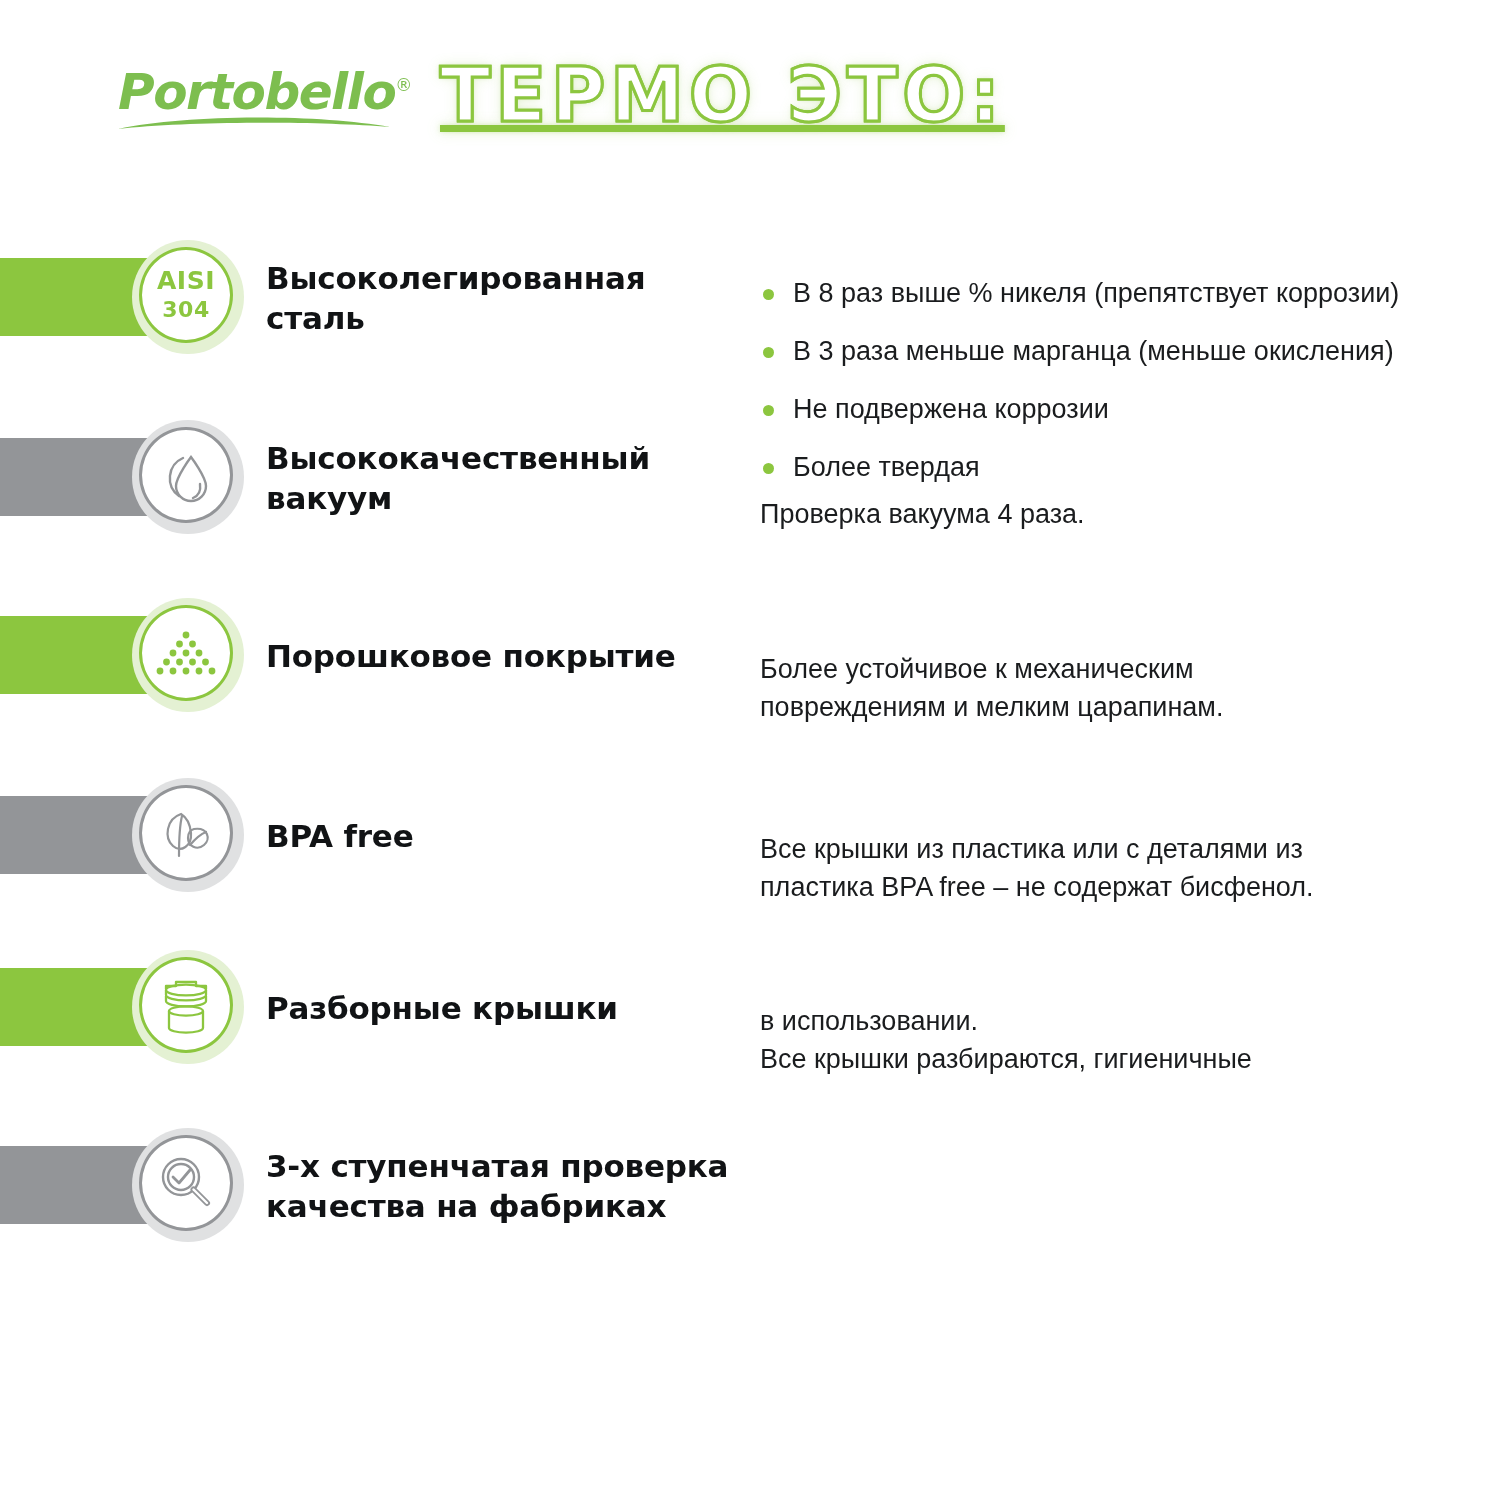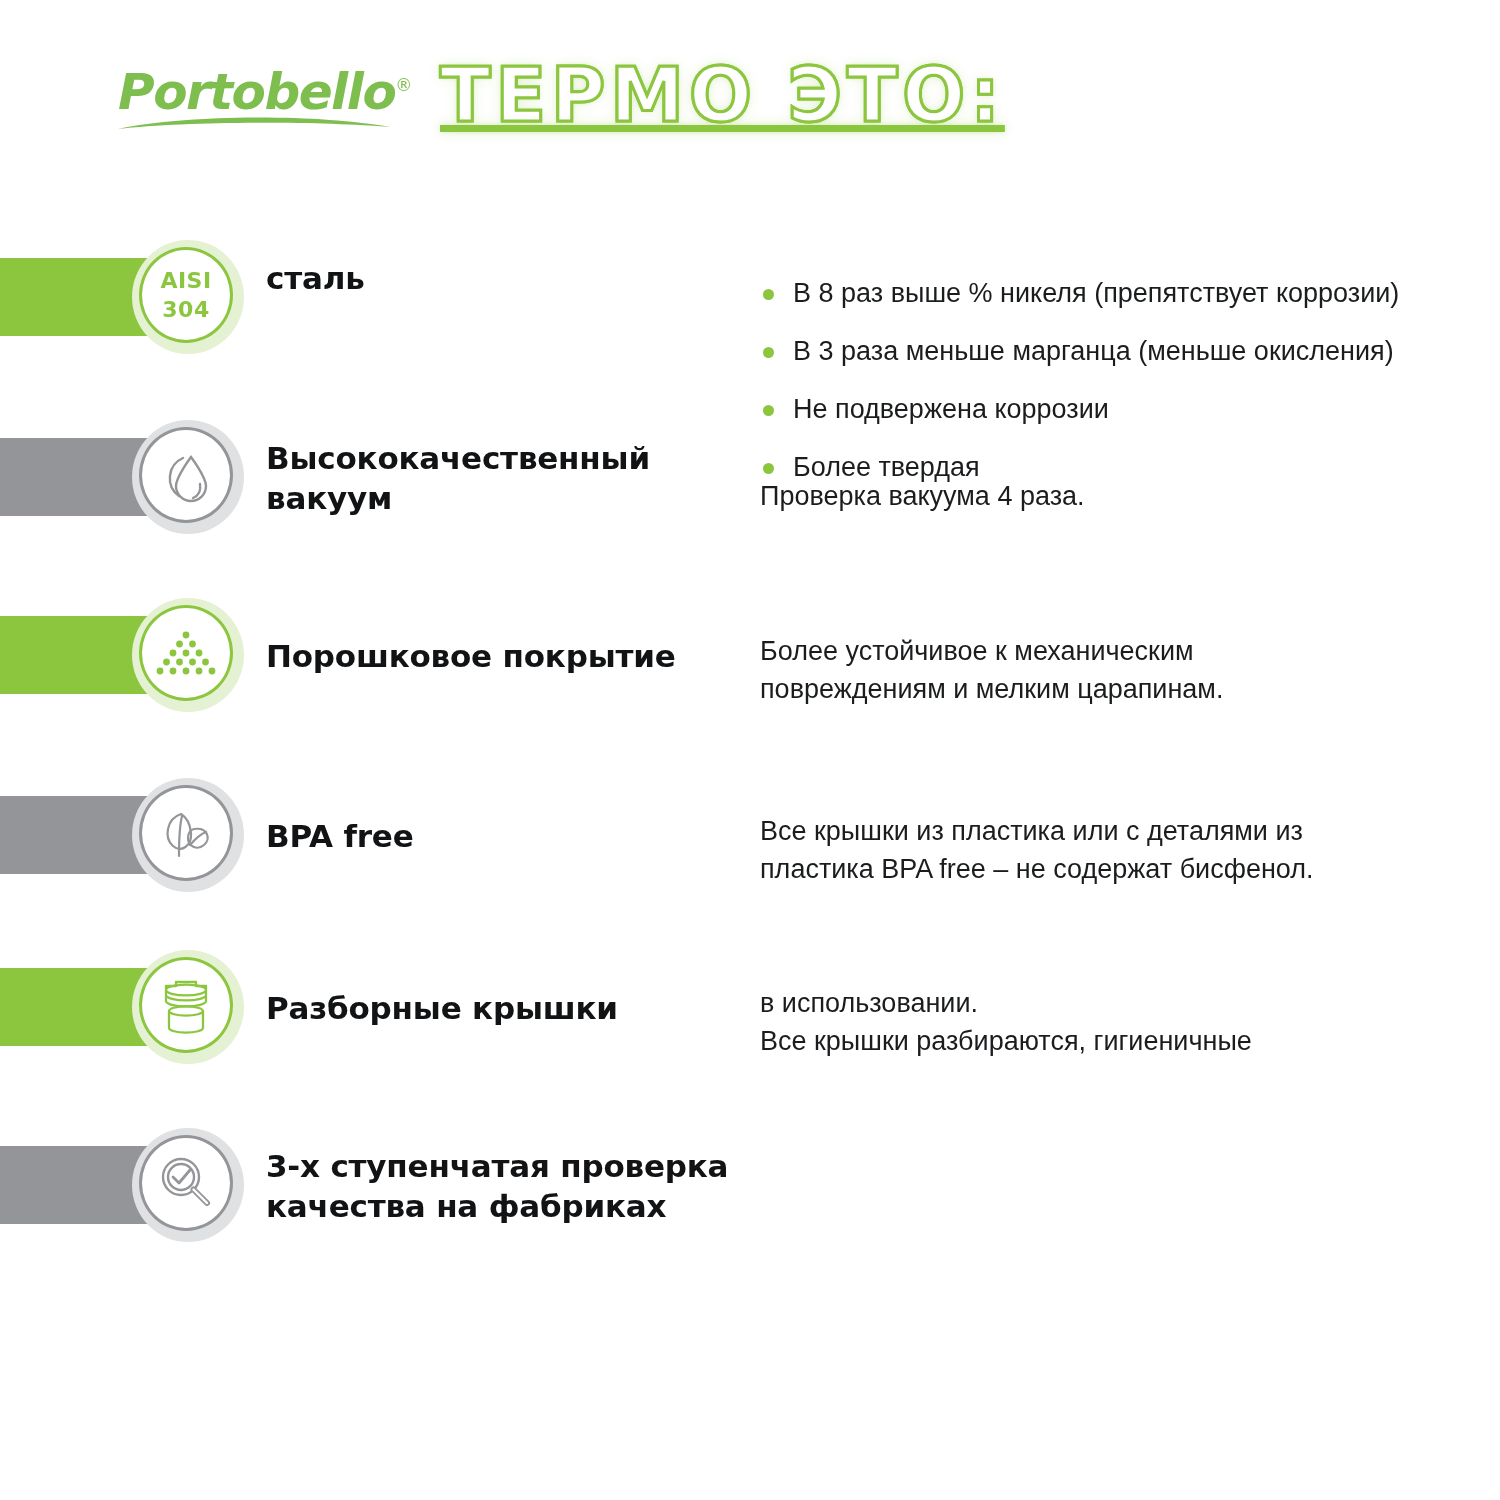--- a/index.html
+++ b/index.html
@@ -117,41 +117,42 @@
   .puck.gray  { border: 3px solid #939598; }
 
   .aisi {
     font-family: "DejaVu Sans", sans-serif;
     font-weight: bold;
     color: #8cc63f;
     text-align: center;
     line-height: 29px;
     letter-spacing: 0.5px;
   }
-  .aisi .l1 { font-size: 22px; display:block; }
+  .aisi .l1 { font-size: 25px; display:block; }
   .aisi .l2 { font-size: 22px; display:block; }
 
   .title {
     position: absolute;
     left: 266px;
     font-family: "DejaVu Sans", sans-serif;
     font-weight: bold;
     font-size: 31px;
     line-height: 40px;
     color: #111315;
     letter-spacing: -0.2px;
   }
 
   .desc {
     position: absolute;
     left: 760px;
     font-family: "Liberation Sans", sans-serif;
     font-size: 27px;
     line-height: 38px;
     color: #1a1c1e;
+    margin-top: 18px;
   }
 
   ul.bullets {
     position: absolute;
     left: 760px;
     margin: 0;
     padding: 0;
     list-style: none;
   }
   ul.bullets li {
@@ -194,20 +195,21 @@
 <div class="row" style="top:240px;">
   <div class="bar green"></div>
   <div class="halo green"></div>
   <div class="puck green">
     <div class="aisi">
       <span class="l1">AISI</span>
       <span class="l2">304</span>
     </div>
   </div>
   <div class="title" style="top:18px;">
+    <div>Высоколегированная</div>
     <div>сталь</div>
   </div>
   <ul class="bullets" style="top:14px;">
     <li>В 8 раз выше % никеля (препятствует коррозии)</li>
     <li>В 3 раза меньше марганца (меньше окисления)</li>
     <li>Не подвержена коррозии</li>
     <li>Более твердая</li>
   </ul>
 </div>
 

